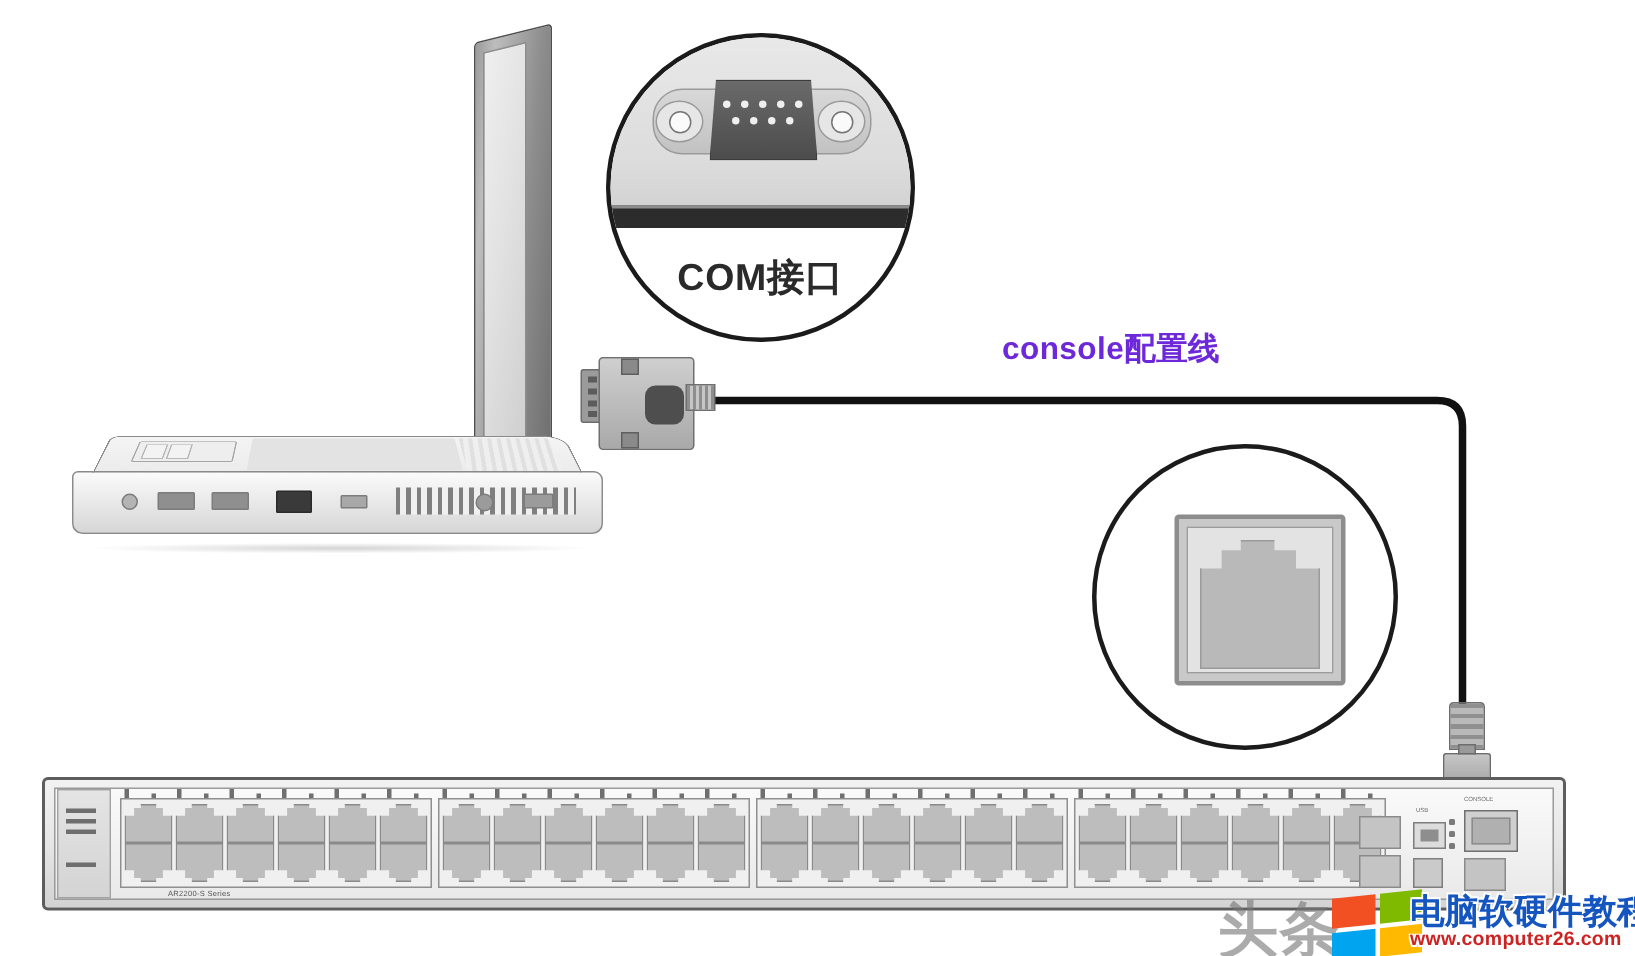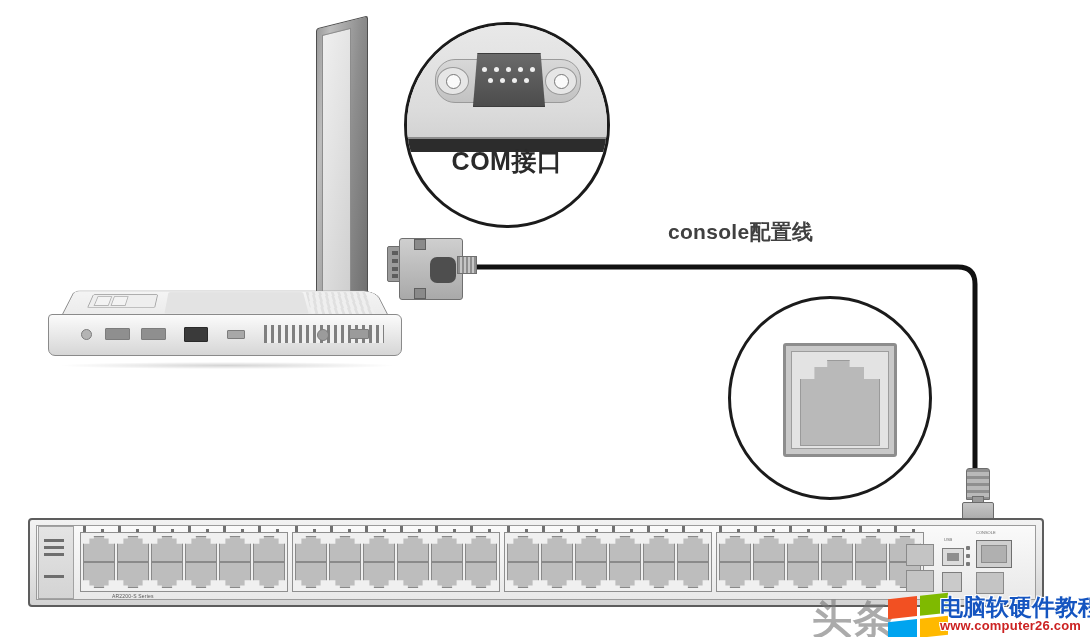--- a/index.html
+++ b/index.html
@@ -63,21 +63,21 @@
        background:#e6e6e6;border:1.6px solid #9a9a9a;}
   .db9-ear.l{left:2px;} .db9-ear.r{right:2px;}
   .db9-ear s{position:absolute;left:8px;top:6px;width:13px;height:13px;border-radius:50%;
        background:#fafafa;border:1.8px solid #767676;display:block;}
   .db9-d{position:absolute;left:38px;top:2px;width:70px;height:52px;
        background:linear-gradient(180deg,#6a6a6a,#4c4c4c);
        border:1.5px solid #3c3c3c;
        clip-path:polygon(6% 0,94% 0,100% 100%,0 100%);}
   .db9-pins{position:absolute;left:46px;top:14px;width:54px;height:26px;}
   .db9-pins b{position:absolute;width:5px;height:5px;border-radius:50%;background:#efefef;display:block;}
-  .com-label{position:absolute;left:0;right:0;top:120px;text-align:center;
+  .com-label{position:absolute;left:0;right:0;top:143px;text-align:center;
        font-size:25px;font-weight:700;color:#2a2a2a;letter-spacing:.5px;}
 
   
   .mag-rj{position:absolute;left:728px;top:296px;width:198px;height:198px;
        border-radius:50%;border:3px solid #1b1b1b;background:#ffffff;}
   .rj-port{position:absolute;left:52px;top:44px;width:108px;height:108px;
        background:#c9c9c9;border:3px solid #8d8d8d;border-radius:3px;}
   .rj-inner{position:absolute;left:5px;top:5px;right:5px;bottom:5px;
        background:#e3e3e3;border:1.5px solid #9d9d9d;}
   .rj-key{position:absolute;left:8px;top:8px;right:8px;bottom:2px;background:#b9b9b9;
@@ -106,21 +106,21 @@
   .conn-rj{position:absolute;left:962px;top:468px;width:30px;height:56px;}
   .cr-boot{position:absolute;left:4px;top:0px;width:22px;height:30px;
        background:repeating-linear-gradient(180deg,#8f8f8f 0 3px,#b9b9b9 3px 7px);
        border:1.2px solid #6d6d6d;border-radius:3px 3px 0 0;}
   .cr-tab{position:absolute;left:10px;top:28px;width:10px;height:9px;background:#9a9a9a;border:1px solid #6d6d6d;}
   .cr-head{position:absolute;left:0px;top:34px;width:30px;height:22px;
        background:linear-gradient(180deg,#c6c6c6,#a2a2a2);border:1.4px solid #6b6b6b;border-radius:2px;}
 
   
   .cable-label{position:absolute;left:668px;top:218px;font-size:21px;font-weight:700;
-       color:#404040;letter-spacing:.3px;white-space:nowrap;}
+       color:#6d28d9;letter-spacing:.3px;white-space:nowrap;}
 
   
   .switch{position:absolute;left:28px;top:518px;width:1012px;height:85px;
        background:linear-gradient(180deg,#f2f2f2 0%,#e6e6e6 50%,#d3d3d3 100%);
        border:2px solid #5d5d5d;border-radius:4px;}
   .sw-inner{position:absolute;left:6px;top:5px;right:6px;bottom:5px;
        border:1px solid #9b9b9b;background:linear-gradient(180deg,#fafafa,#e9e9e9);}
   .sw-lpanel{position:absolute;left:8px;top:6px;width:34px;bottom:6px;
        background:linear-gradient(180deg,#e4e4e4,#d4d4d4);border:1px solid #a2a2a2;}
   .led-lbl{position:absolute;left:5px;width:20px;height:3px;background:#6e6e6e;}

